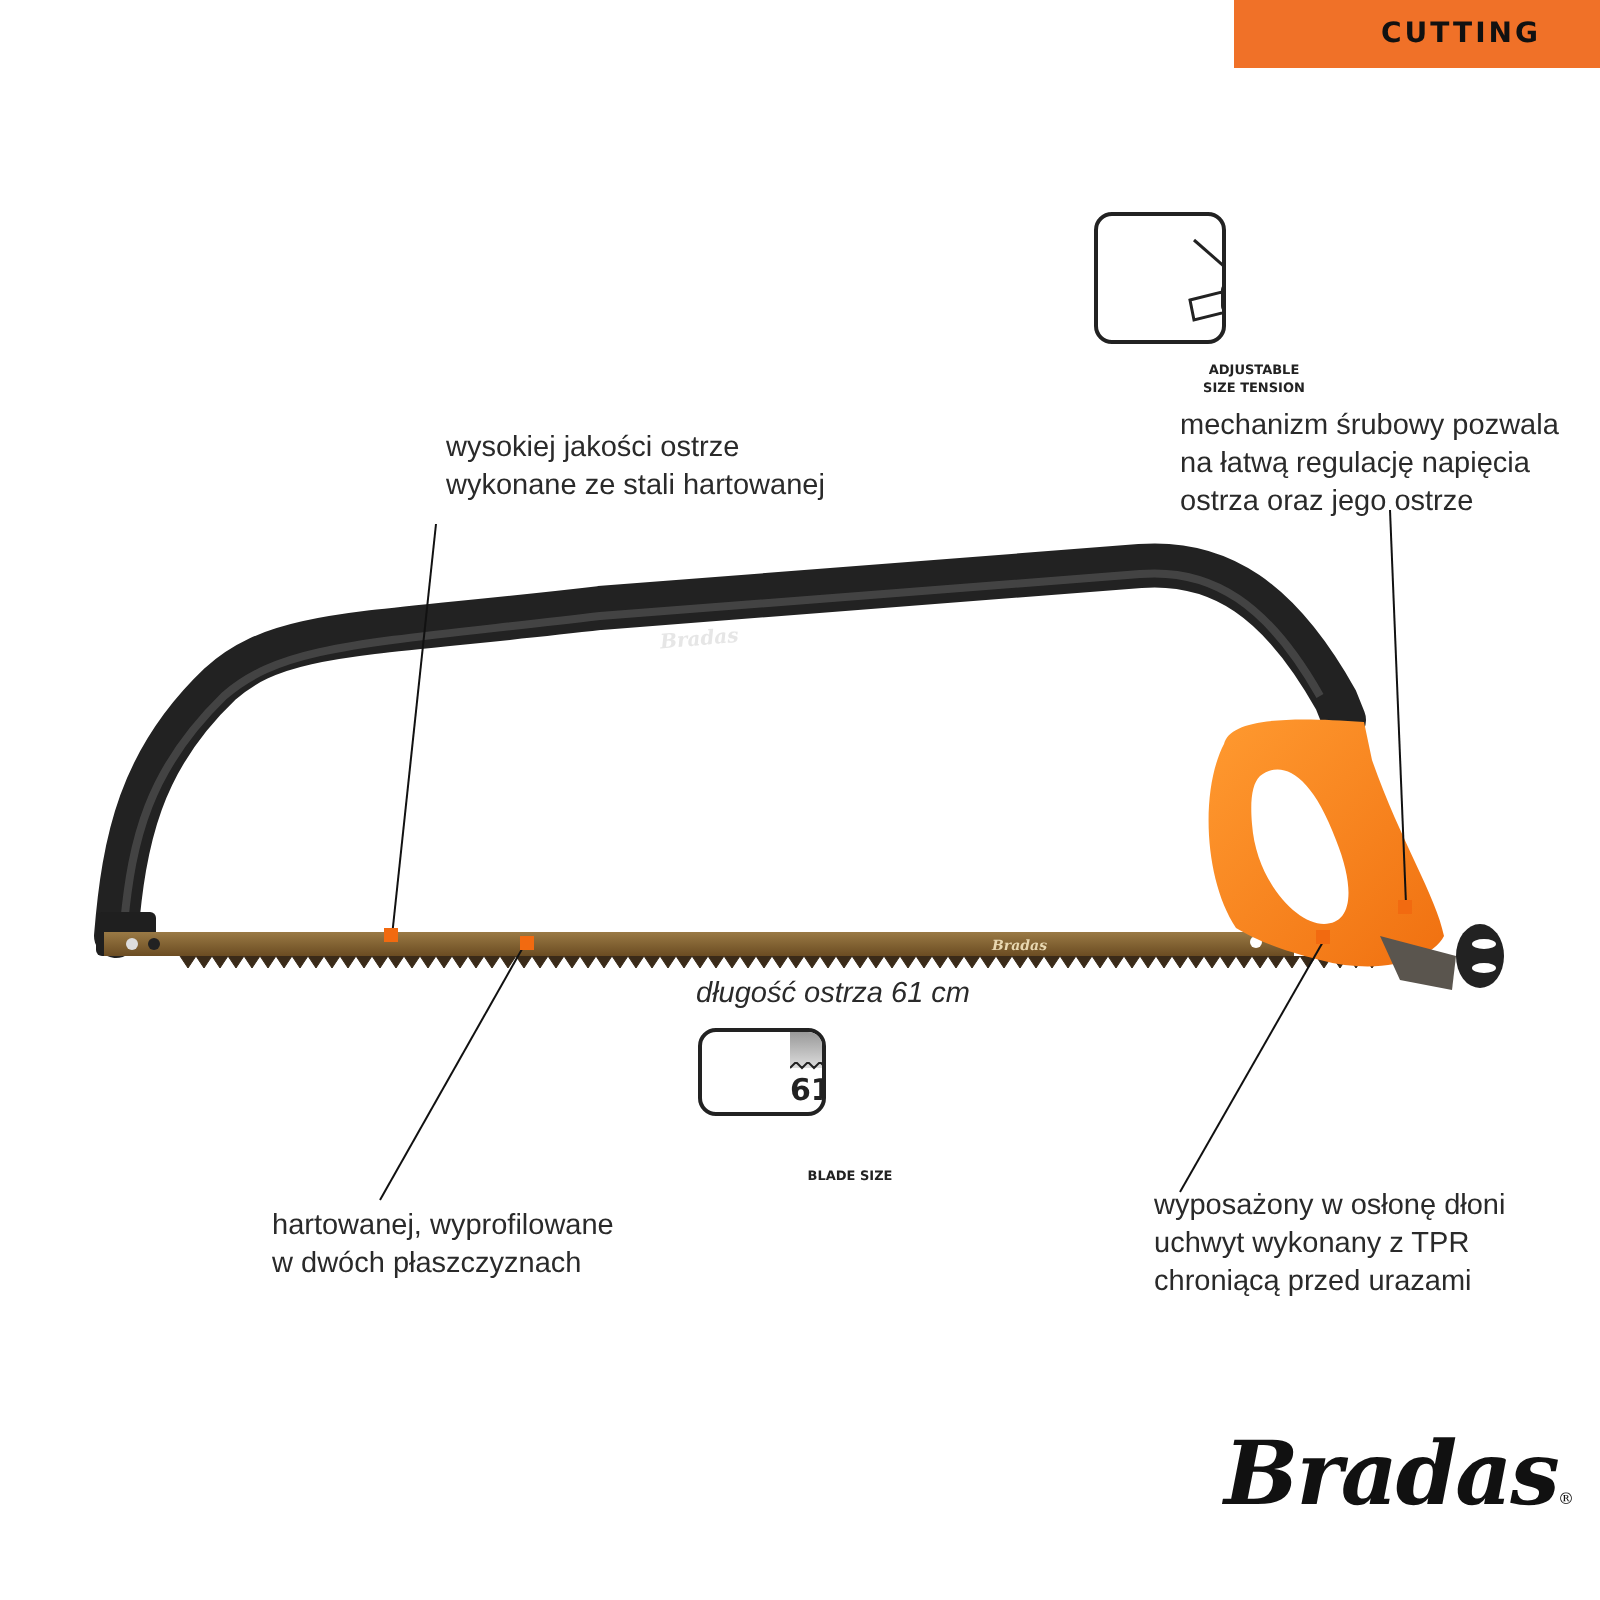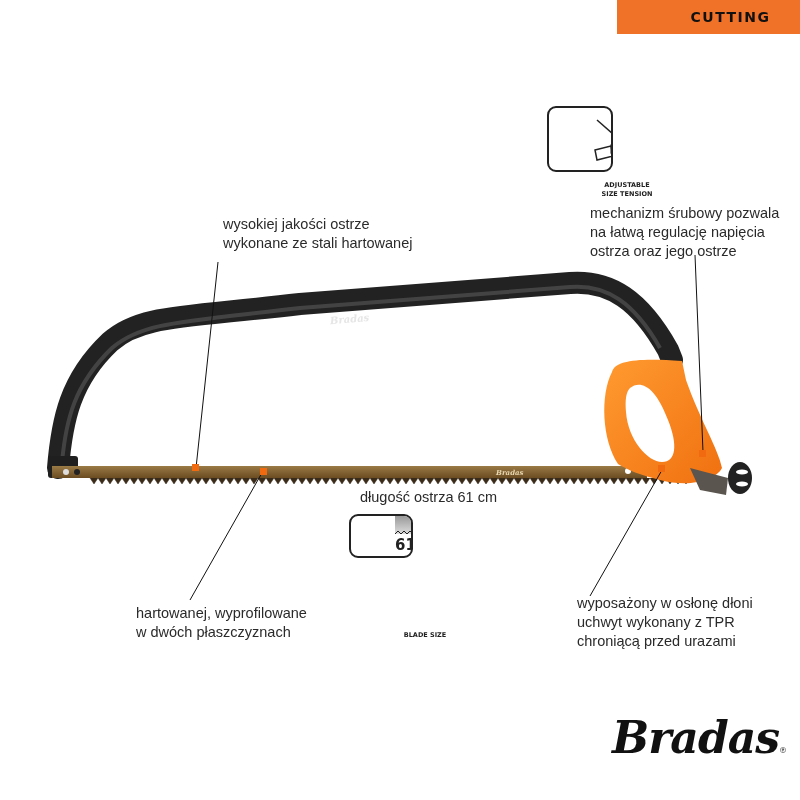--- a/index.html
+++ b/index.html
@@ -97,36 +97,36 @@
   <div>ADJUSTABLE</div>
   <div>SIZE TENSION</div>
 </div>
 
 <div class="abs callout" style="left:546px; top:204px;">
   <div>mechanizm śrubowy pozwala</div>
   <div>na łatwą regulację napięcia</div>
   <div>ostrza oraz jego ostrze</div>
 </div>
 
-<div class="abs callout" style="left:316px; top:488px;">
+<div class="abs callout" style="left:304px; top:488px;font-style:italic;">
   <div>długość ostrza 61 cm</div>
 </div>
 
 <div class="abs icon-box" style="left:349px; top:514px; width:64px; height:44px;">
   <div style="height:18px; background:linear-gradient(#999,#ddd);"></div>
   <svg width="60" height="6" viewBox="0 0 60 6" style="display:block; margin-top:-3px;">
     <path d="M0 3 l3 -3 l3 3 l3 -3 l3 3 l3 -3 l3 3 l3 -3 l3 3 l3 -3 l3 3 l3 -3 l3 3 l3 -3 l3 3 l3 -3 l3 3 l3 -3 l3 3 l3 -3 l3 3" fill="none" stroke="#222" stroke-width="1"></path>
   </svg>
   <div style="text-align:center; font-family:'DejaVu Sans', sans-serif; font-size:15px; font-weight:bold; line-height:16px; color:#222;">61cm</div>
   <div style="display:flex; justify-content:space-between; padding:0 4px; font-size:12px; line-height:12px; color:#222;">
     <span>←</span>
     <span>→</span>
   </div>
 </div>
-<div class="abs icon-caption" style="left:346px; top:584px; width:70px;margin-top:47px;">BLADE SIZE</div>
+<div class="abs icon-caption" style="left:346px; top:584px; width:70px;">BLADE SIZE</div>
 
 <div class="abs callout" style="left:92px; top:604px;">
   <div>hartowanej, wyprofilowane</div>
   <div>w dwóch płaszczyznach</div>
 </div>
 
 <div class="abs callout" style="left:533px; top:594px;">
   <div>wyposażony w osłonę dłoni</div>
   <div>uchwyt wykonany z TPR</div>
   <div>chroniącą przed urazami</div>

